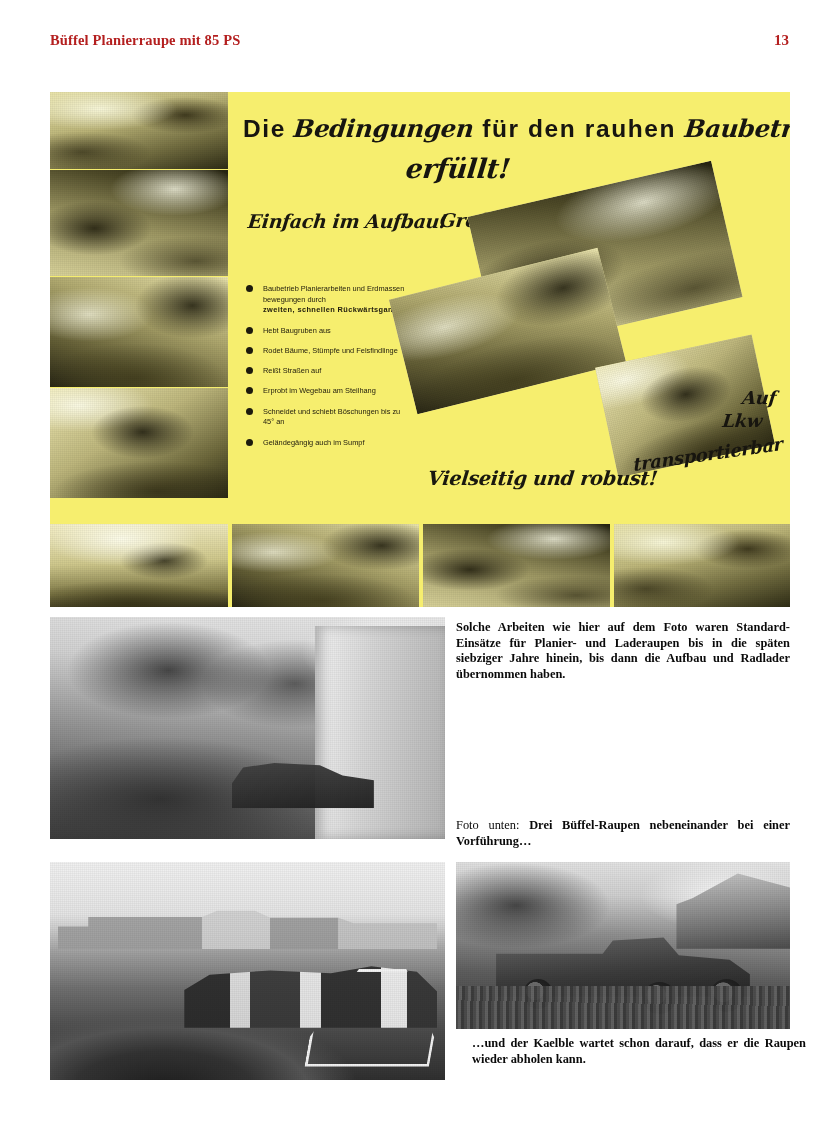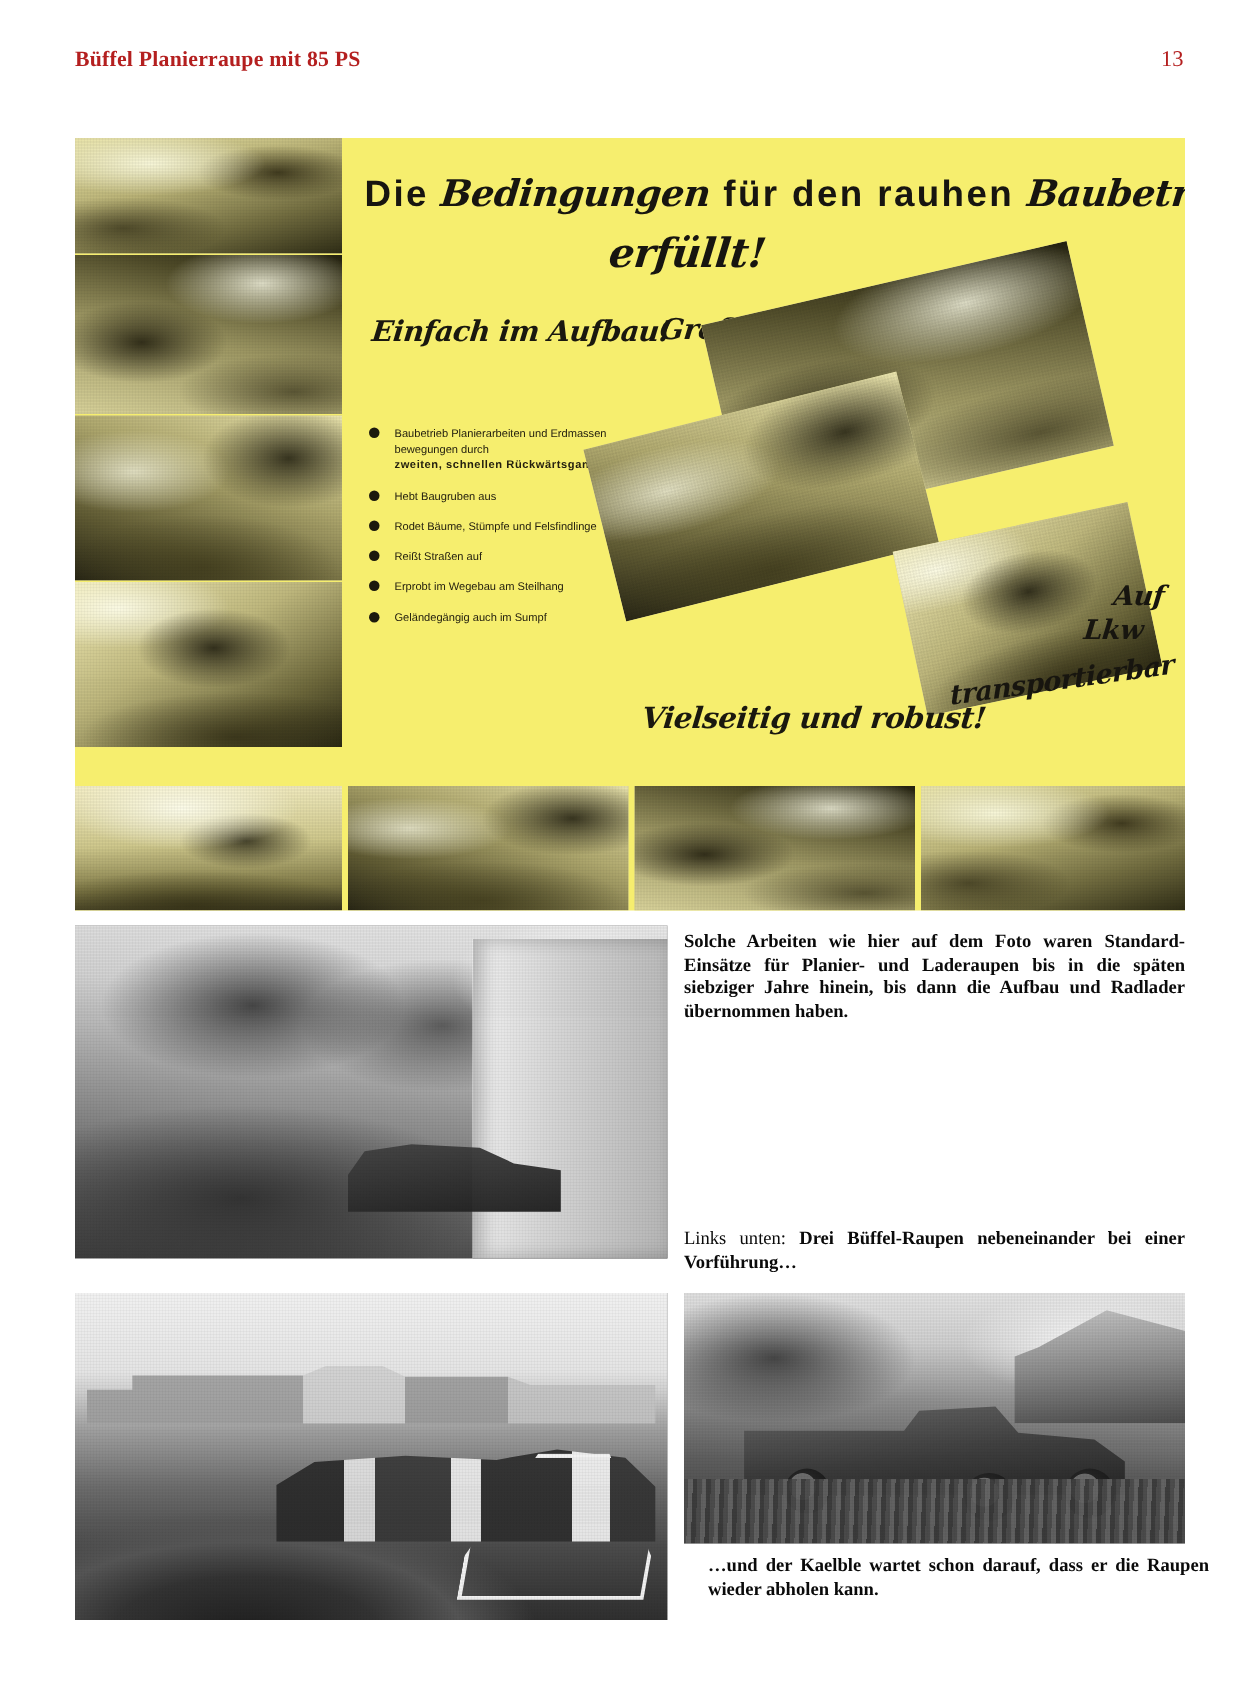--- a/index.html
+++ b/index.html
@@ -24,21 +24,21 @@
     font-weight: bold;
     font-size: 14.5px;
     color: #b41f1f;
     letter-spacing: 0.15px;
   }
   .page-number {
     position: absolute;
     right: 50px;
     top: 32px;
     font-family: "Liberation Serif", serif;
-    font-weight: normal;
+    font-weight: bold;
     font-size: 15px;
     color: #b41f1f;
   }
 
   
   .brochure {
     position: absolute;
     left: 50px;
     top: 92px;
     width: 740px;
@@ -383,20 +383,25 @@
         <span class="dot"></span>
         <span>Rodet Bäume, Stümpfe und Felsfindlinge</span>
       </div>
       <div class="bullet">
         <span class="dot"></span>
         <span>Reißt Straßen auf</span>
       </div>
       <div class="bullet">
         <span class="dot"></span>
         <span>Erprobt im Wegebau am Steilhang</span>
+      </div>
+      <div class="bullet">
+        <span class="dot"></span>
+        <span>Schneidet und schiebt Böschungen bis zu</span><br>
+        <span>45° an</span>
       </div>
       <div class="bullet">
         <span class="dot"></span>
         <span>Geländegängig auch im Sumpf</span>
       </div>
     </div>
 
     <div class="photo montage grain" style="left:430px;top:95px;width:250px;height:140px;transform:rotate(-13deg);">
       <div class="ph-inner sepia-b"></div>
     </div>
@@ -454,16 +459,16 @@
   <div class="truck-body"></div>
   <div class="wheel w1"></div>
   <div class="wheel w2"></div>
   <div class="wheel w3"></div>
   <div class="grass"></div>
 </div>
 
 <div class="caption cap-1">Solche Arbeiten wie hier auf dem Foto waren Standard-Einsätze für Planier- und Laderaupen bis in die späten siebziger Jahre hinein, bis dann die Aufbau und Radlader übernommen haben.</div>
 
 <div class="caption cap-2">
-  <span class="lead">Links unten: </span><span class="body">Drei Büffel-Raupen nebeneinander bei einer Vorführung…</span>
+  <span class="lead">Foto unten: </span><span class="body">Drei Büffel-Raupen nebeneinander bei einer Vorführung…</span>
 </div>
 
 <div class="caption cap-3">…und der Kaelble wartet schon darauf, dass er die Raupen wieder abholen kann.</div>
 
 </body></html>

